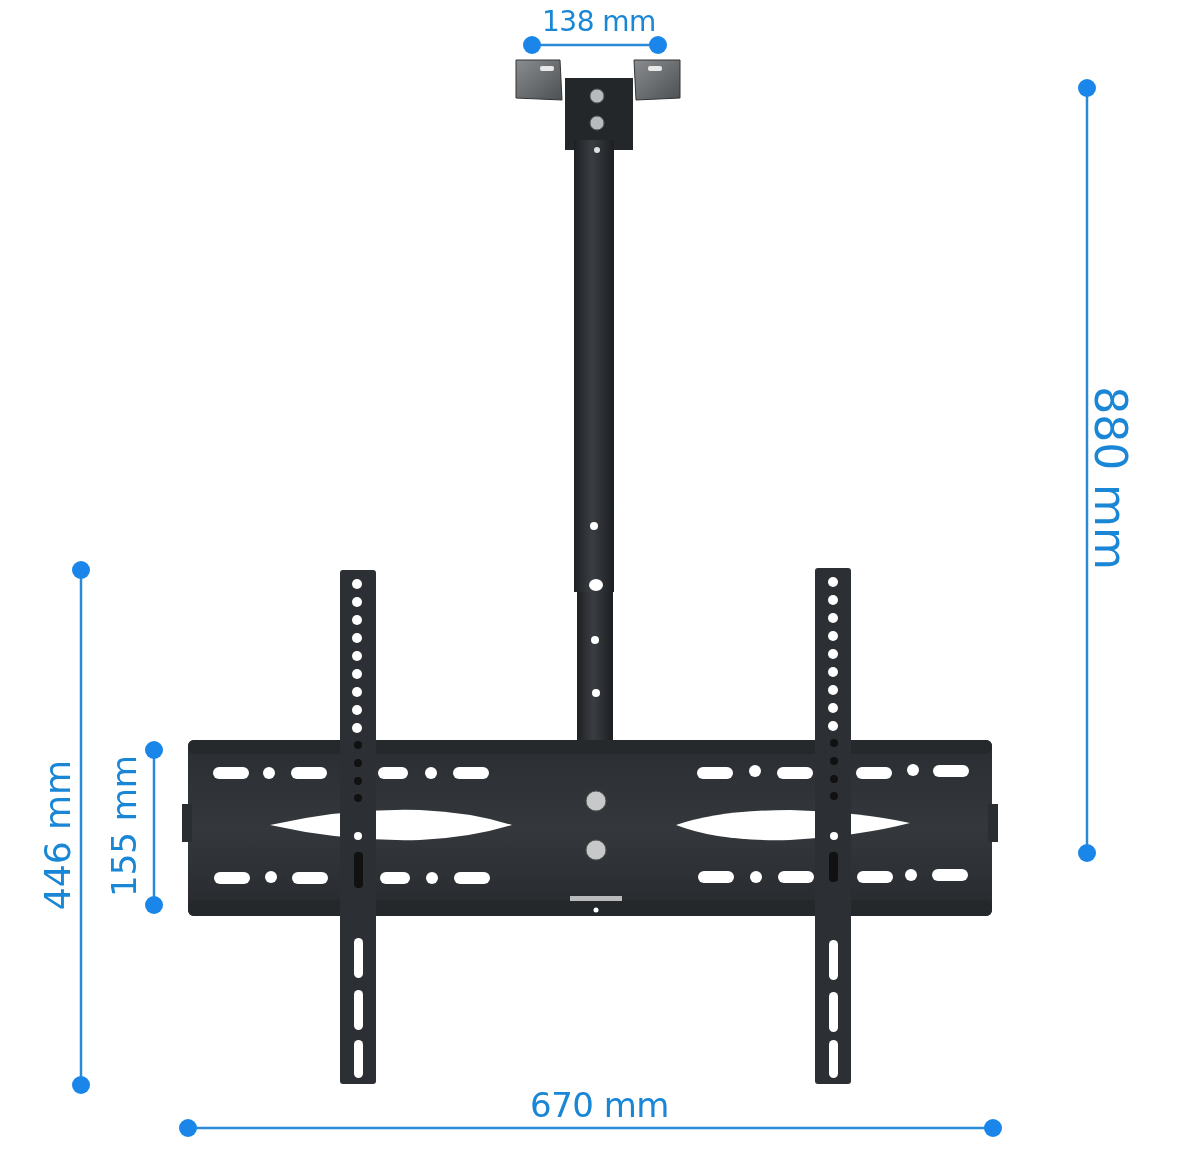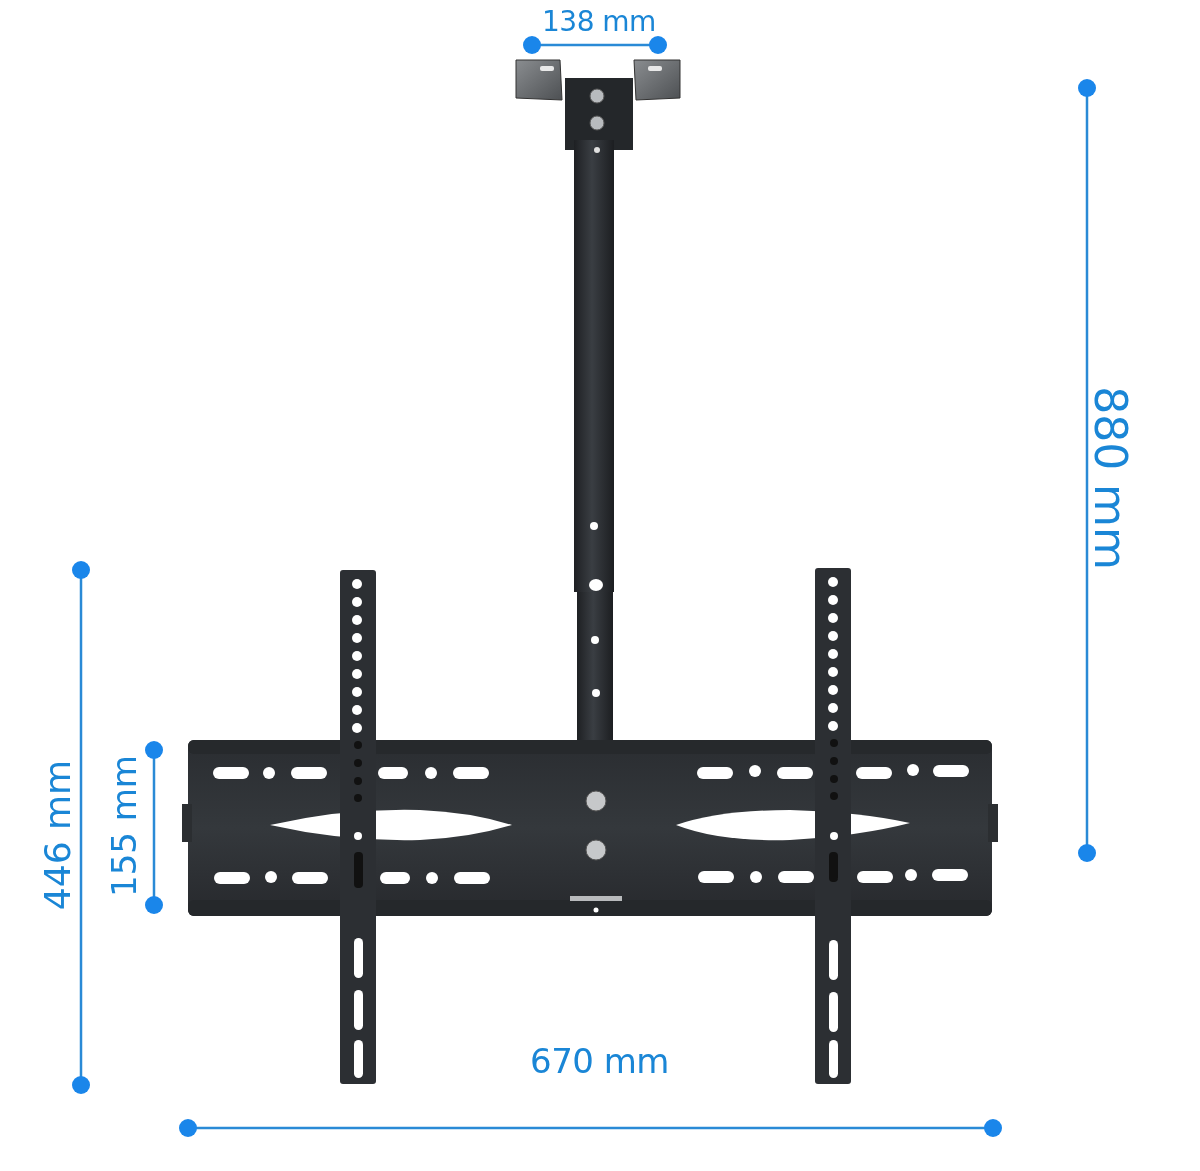--- a/index.html
+++ b/index.html
@@ -2,21 +2,21 @@
 <html><head>
   <meta charset="utf-8">
   <style>
     html, body { margin: 0; padding: 0; background: #ffffff; }
     body { width: 1200px; height: 1171px; position: relative; overflow: hidden;
            font-family: "Liberation Sans", sans-serif; }
     .stage { position: absolute; left: 0; top: 0; width: 1200px; height: 832px; }
     .dim-label { position: absolute; color: #1a86d6; font-family: "DejaVu Sans", sans-serif;
                  white-space: nowrap; line-height: 1; }
     .lbl-138 { left: 542px; top: 8px; font-size: 28px; letter-spacing: -0.5px; }
-    .lbl-670 { left: 530px; top: 1044px; font-size: 34px; letter-spacing: -0.5px; }
+    .lbl-670 { left: 530px; top: 1088px; font-size: 34px; letter-spacing: -0.5px; }
     .lbl-880 { left: 1110px; top: 478px; font-size: 44px; transform: translate(-50%, -50%) rotate(90deg); }
     .lbl-446 { left: 58px; top: 835px; font-size: 36px; transform: translate(-50%, -50%) rotate(-90deg); }
     .lbl-155 { left: 124px; top: 826px; font-size: 34px; transform: translate(-50%, -50%) rotate(-90deg); }
     svg { position: absolute; left: 0; top: 0; }
   </style>
 </head>
 <body>
 
 <div class="stage">
 

